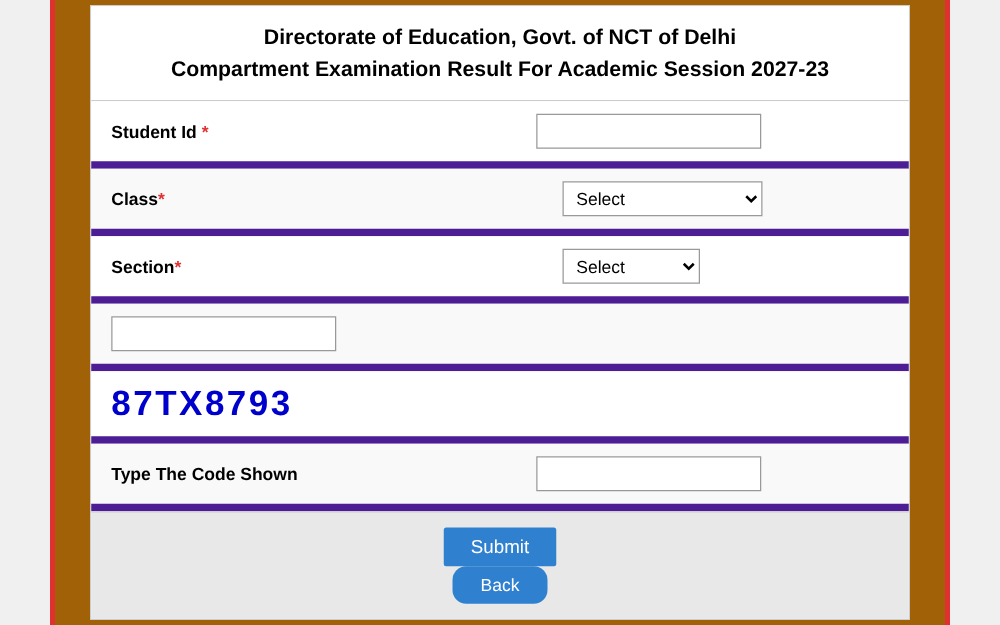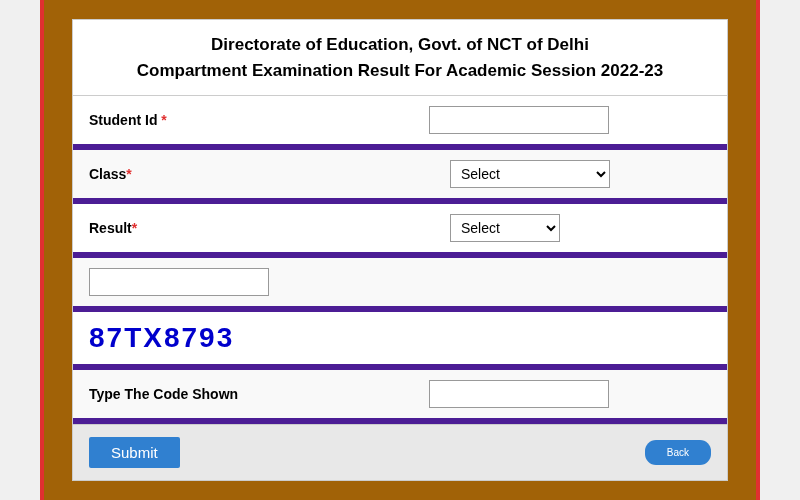--- a/index.html
+++ b/index.html
@@ -104,56 +104,57 @@
     .visual-code {
       font-size: 28px;
       font-weight: bold;
       color: #0000cc;
       letter-spacing: 2px;
     }
 
     .buttons-row {
       display: flex;
       align-items: center;
-      justify-content: space-between;
+      justify-content: center;
       padding: 12px 16px;
       background: #e8e8e8;
       border-top: 1px solid #ccc;
+      flex-direction: column;
     }
 
     .btn-submit {
       background: #3080d0;
       color: #fff;
       border: none;
       padding: 7px 22px;
       font-size: 15px;
       cursor: pointer;
       border-radius: 2px;
     }
 
     .btn-back {
       background: #3080d0;
       color: #fff;
       border: none;
       padding: 7px 22px;
-      font-size: 10px;
+      font-size: 14px;
       cursor: pointer;
       border-radius: 11px;
     }
   </style>
 </head>
 <body>
 
 <div class="outer-wrapper">
   <div class="form-container">
 
     <div class="form-title">
       <h2>
         <span>Directorate of Education, Govt. of NCT of Delhi</span><br>
-        <span>Compartment Examination Result For Academic Session 2022-23</span>
+        <span>Compartment Examination Result For Academic Session 2027-23</span>
       </h2>
     </div>
 
     <div class="form-row">
       <div class="form-label">
         <span>Student Id </span><span class="required">*</span>
       </div>
       <div class="form-control">
         <input type="text" style="">
       </div>
@@ -165,21 +166,21 @@
       </div>
       <div class="form-control">
         <select class="select-class">
           <option>Select</option>
         </select>
       </div>
     </div>
 
     <div class="form-row">
       <div class="form-label">
-        <span>Result</span><span class="required">*</span>
+        <span>Section</span><span class="required">*</span>
       </div>
       <div class="form-control">
         <select class="select-section">
           <option>Select</option>
         </select>
       </div>
     </div>
 
     <div class="form-row alt">
       <div class="form-control">

